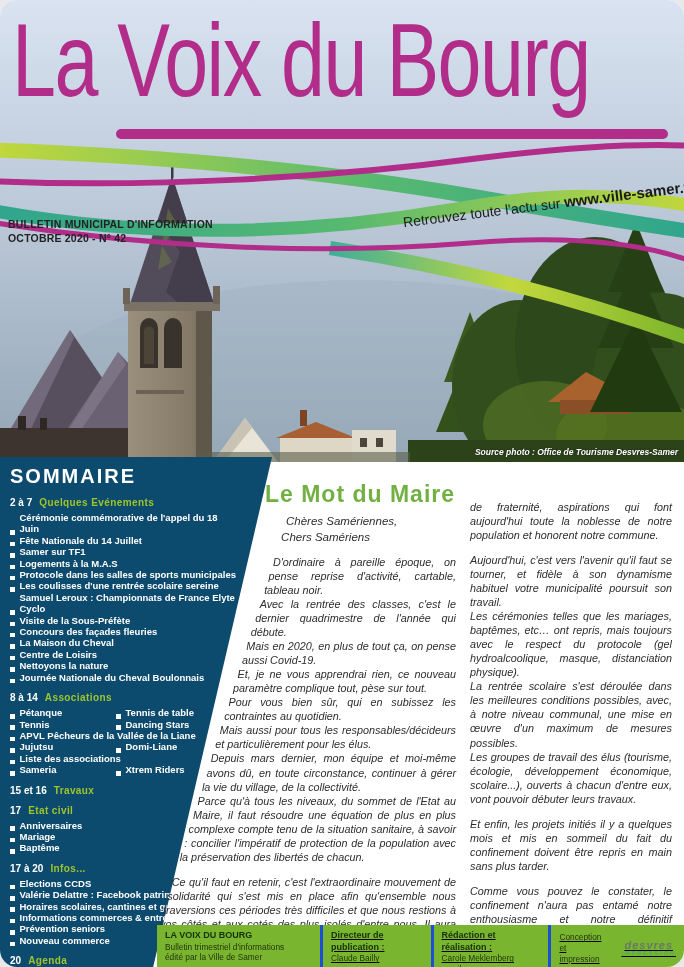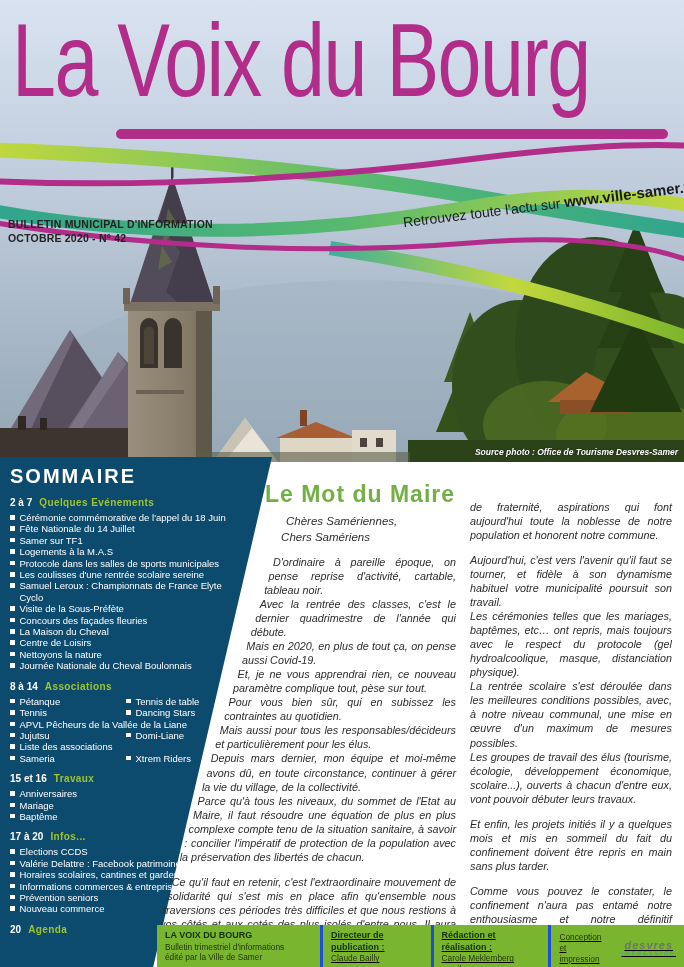--- a/index.html
+++ b/index.html
@@ -1,17 +1,17 @@
 <!DOCTYPE html>
 <html lang="fr"><head>
 <meta charset="utf-8">
 <style>
   html,body{margin:0;padding:0;background:#e9e9e9;}
   .page{position:relative;width:684px;height:967px;background:#fff;overflow:hidden;
-        font-family:"Liberation Sans",sans-serif;margin:0 auto;}
+        font-family:"Liberation Sans",sans-serif;margin:0 auto;border-radius:17px;}
 
   
   .hero{position:absolute;left:0;top:0;width:684px;height:462px;}
   .hero svg{position:absolute;left:0;top:0;}
   .masthead{position:absolute;left:12px;top:6px;margin:0;font-size:104px;line-height:1.05;
             font-weight:400;color:#b22c8a;white-space:nowrap;
             transform:scaleX(0.76);transform-origin:0 0;letter-spacing:-2px;}
   .masthead-underline{position:absolute;left:116px;top:129px;width:552px;height:10px;
             background:#b22c8a;border-radius:6px;}
   .tagline{position:absolute;left:402px;top:196px;width:282px;transform:rotate(-7deg);
@@ -23,23 +23,23 @@
            font-style:italic;color:#fff;text-shadow:0 0 2px rgba(0,0,0,.65);}
 
   
   .sommaire{position:absolute;left:0;top:457px;width:272px;height:515px;background:#0c4a6e;
             clip-path:polygon(0 0,100% 0,152px 100%,0 100%);
             color:#fff;padding:6px 34px 0 10px;box-sizing:border-box;}
   .sommaire h2{margin:2px 0 8px;font-size:20px;font-weight:700;letter-spacing:2px;}
   .sec-head{font-size:10px;font-weight:700;margin:9px 0 4px;}
   .sec-head .range{color:#fff;margin-right:7px;}
   .sec-head .label{color:#9fc52c;letter-spacing:.4px;}
-  .item{display:flex;gap:5px;font-size:9.5px;line-height:11.4px;align-items:flex-start;}
+  .item{display:flex;gap:5px;font-size:9.5px;line-height:11.4px;align-items:flex-end;font-weight:bold;}
   .sq{width:4.5px;height:4.5px;background:#fff;margin-top:3px;flex:none;}
-  .assoc-grid{display:grid;grid-template-columns:106px 1fr;column-gap:10px;}
+  .assoc-grid{display:grid;grid-template-columns:106px 1fr;column-gap:0;}
   .assoc-grid .full{grid-column:1/3;}
 
   
   .article-title{position:absolute;left:253px;top:481px;width:214px;margin:0;text-align:center;
             font-size:23px;font-weight:700;color:#72b043;letter-spacing:1px;white-space:nowrap;}
   .col-left{position:absolute;left:160px;top:514px;width:296px;height:404px;}
   .slant{float:left;width:126px;height:398px;shape-outside:polygon(0 0,100% 0,0 100%);}
   .col-right{position:absolute;left:470px;top:500px;width:202px;}
   .greeting{font-size:11.5px;font-style:italic;line-height:1.35;color:#2d2d2d;margin:0 0 10px 0;}
   .body-p{font-size:10.8px;font-style:italic;text-align:justify;line-height:1.3;
@@ -268,20 +268,21 @@
           <span>Sameria</span>
         </div>
       <div class="item">
           <span class="sq"></span>
           <span>Xtrem Riders</span>
         </div>
     </div>
 
     <div class="sec-head"><span class="range">15 et 16</span><span class="label">Travaux</span></div>
 
+    <div class="sec-head"><span class="range">17</span><span class="label">Etat civil</span></div>
     <div class="item">
         <span class="sq"></span>
         <span>Anniversaires</span>
       </div>
     <div class="item">
         <span class="sq"></span>
         <span>Mariage</span>
       </div>
     <div class="item">
         <span class="sq"></span>

